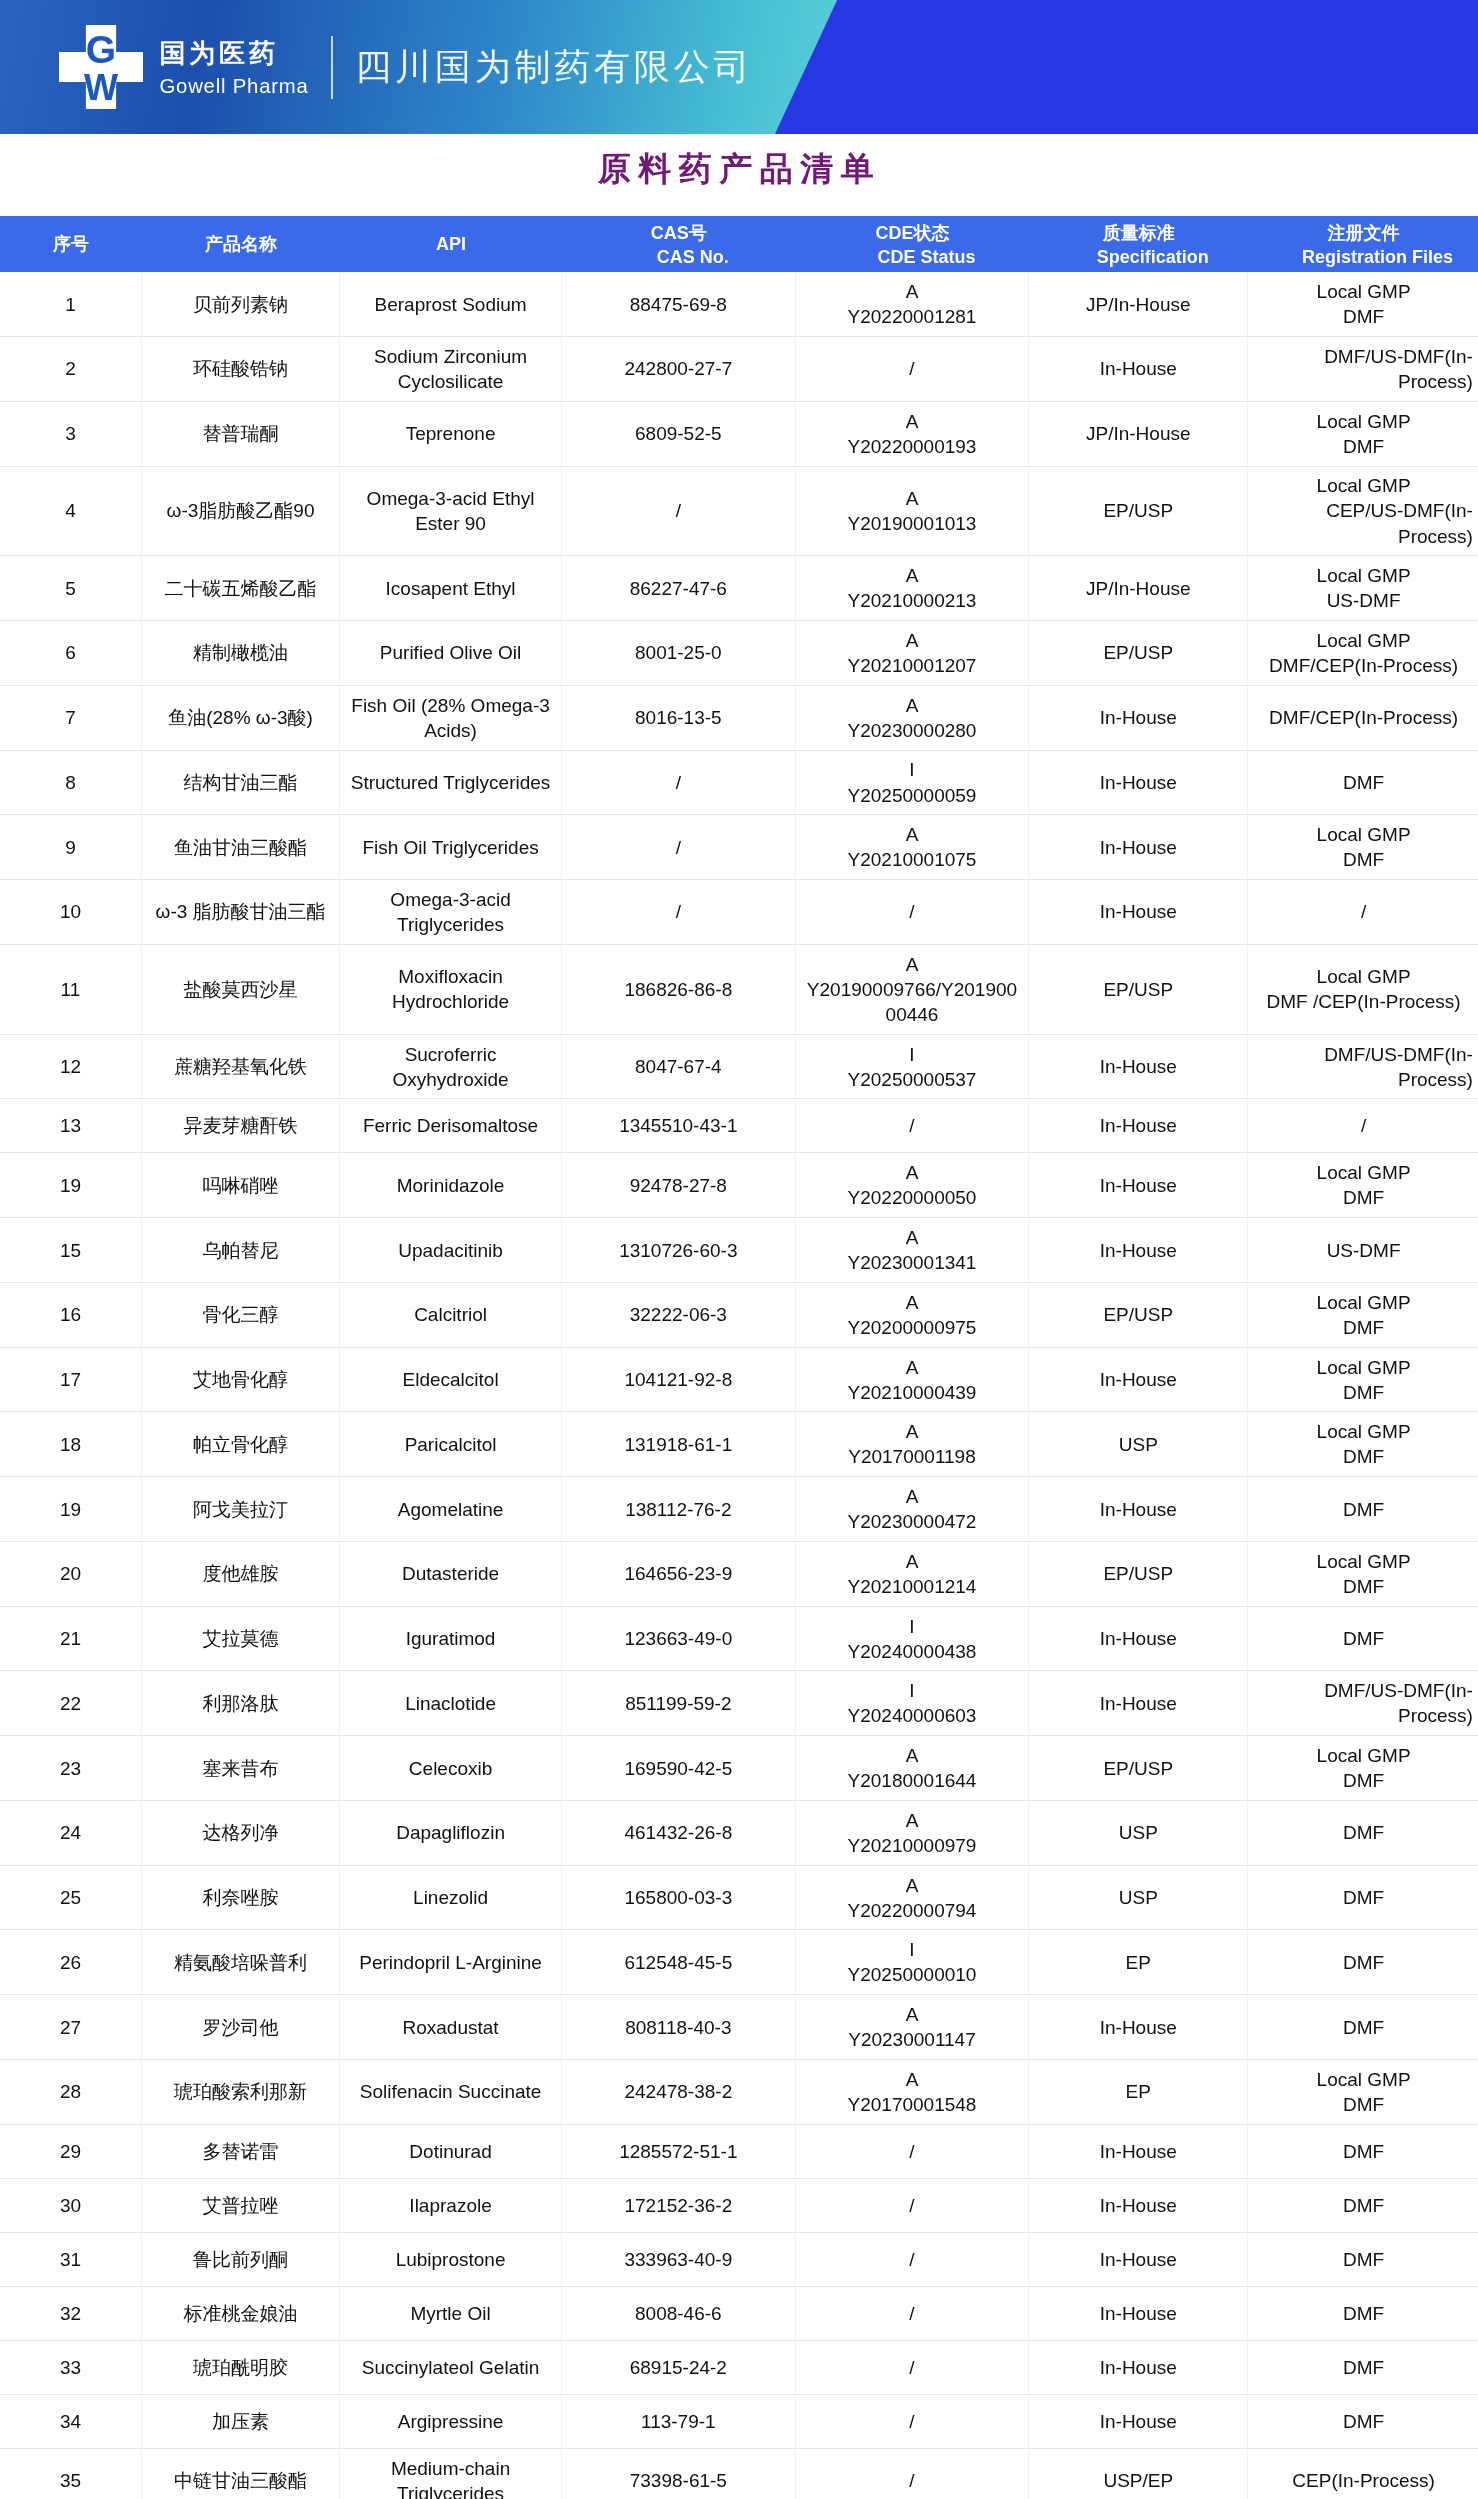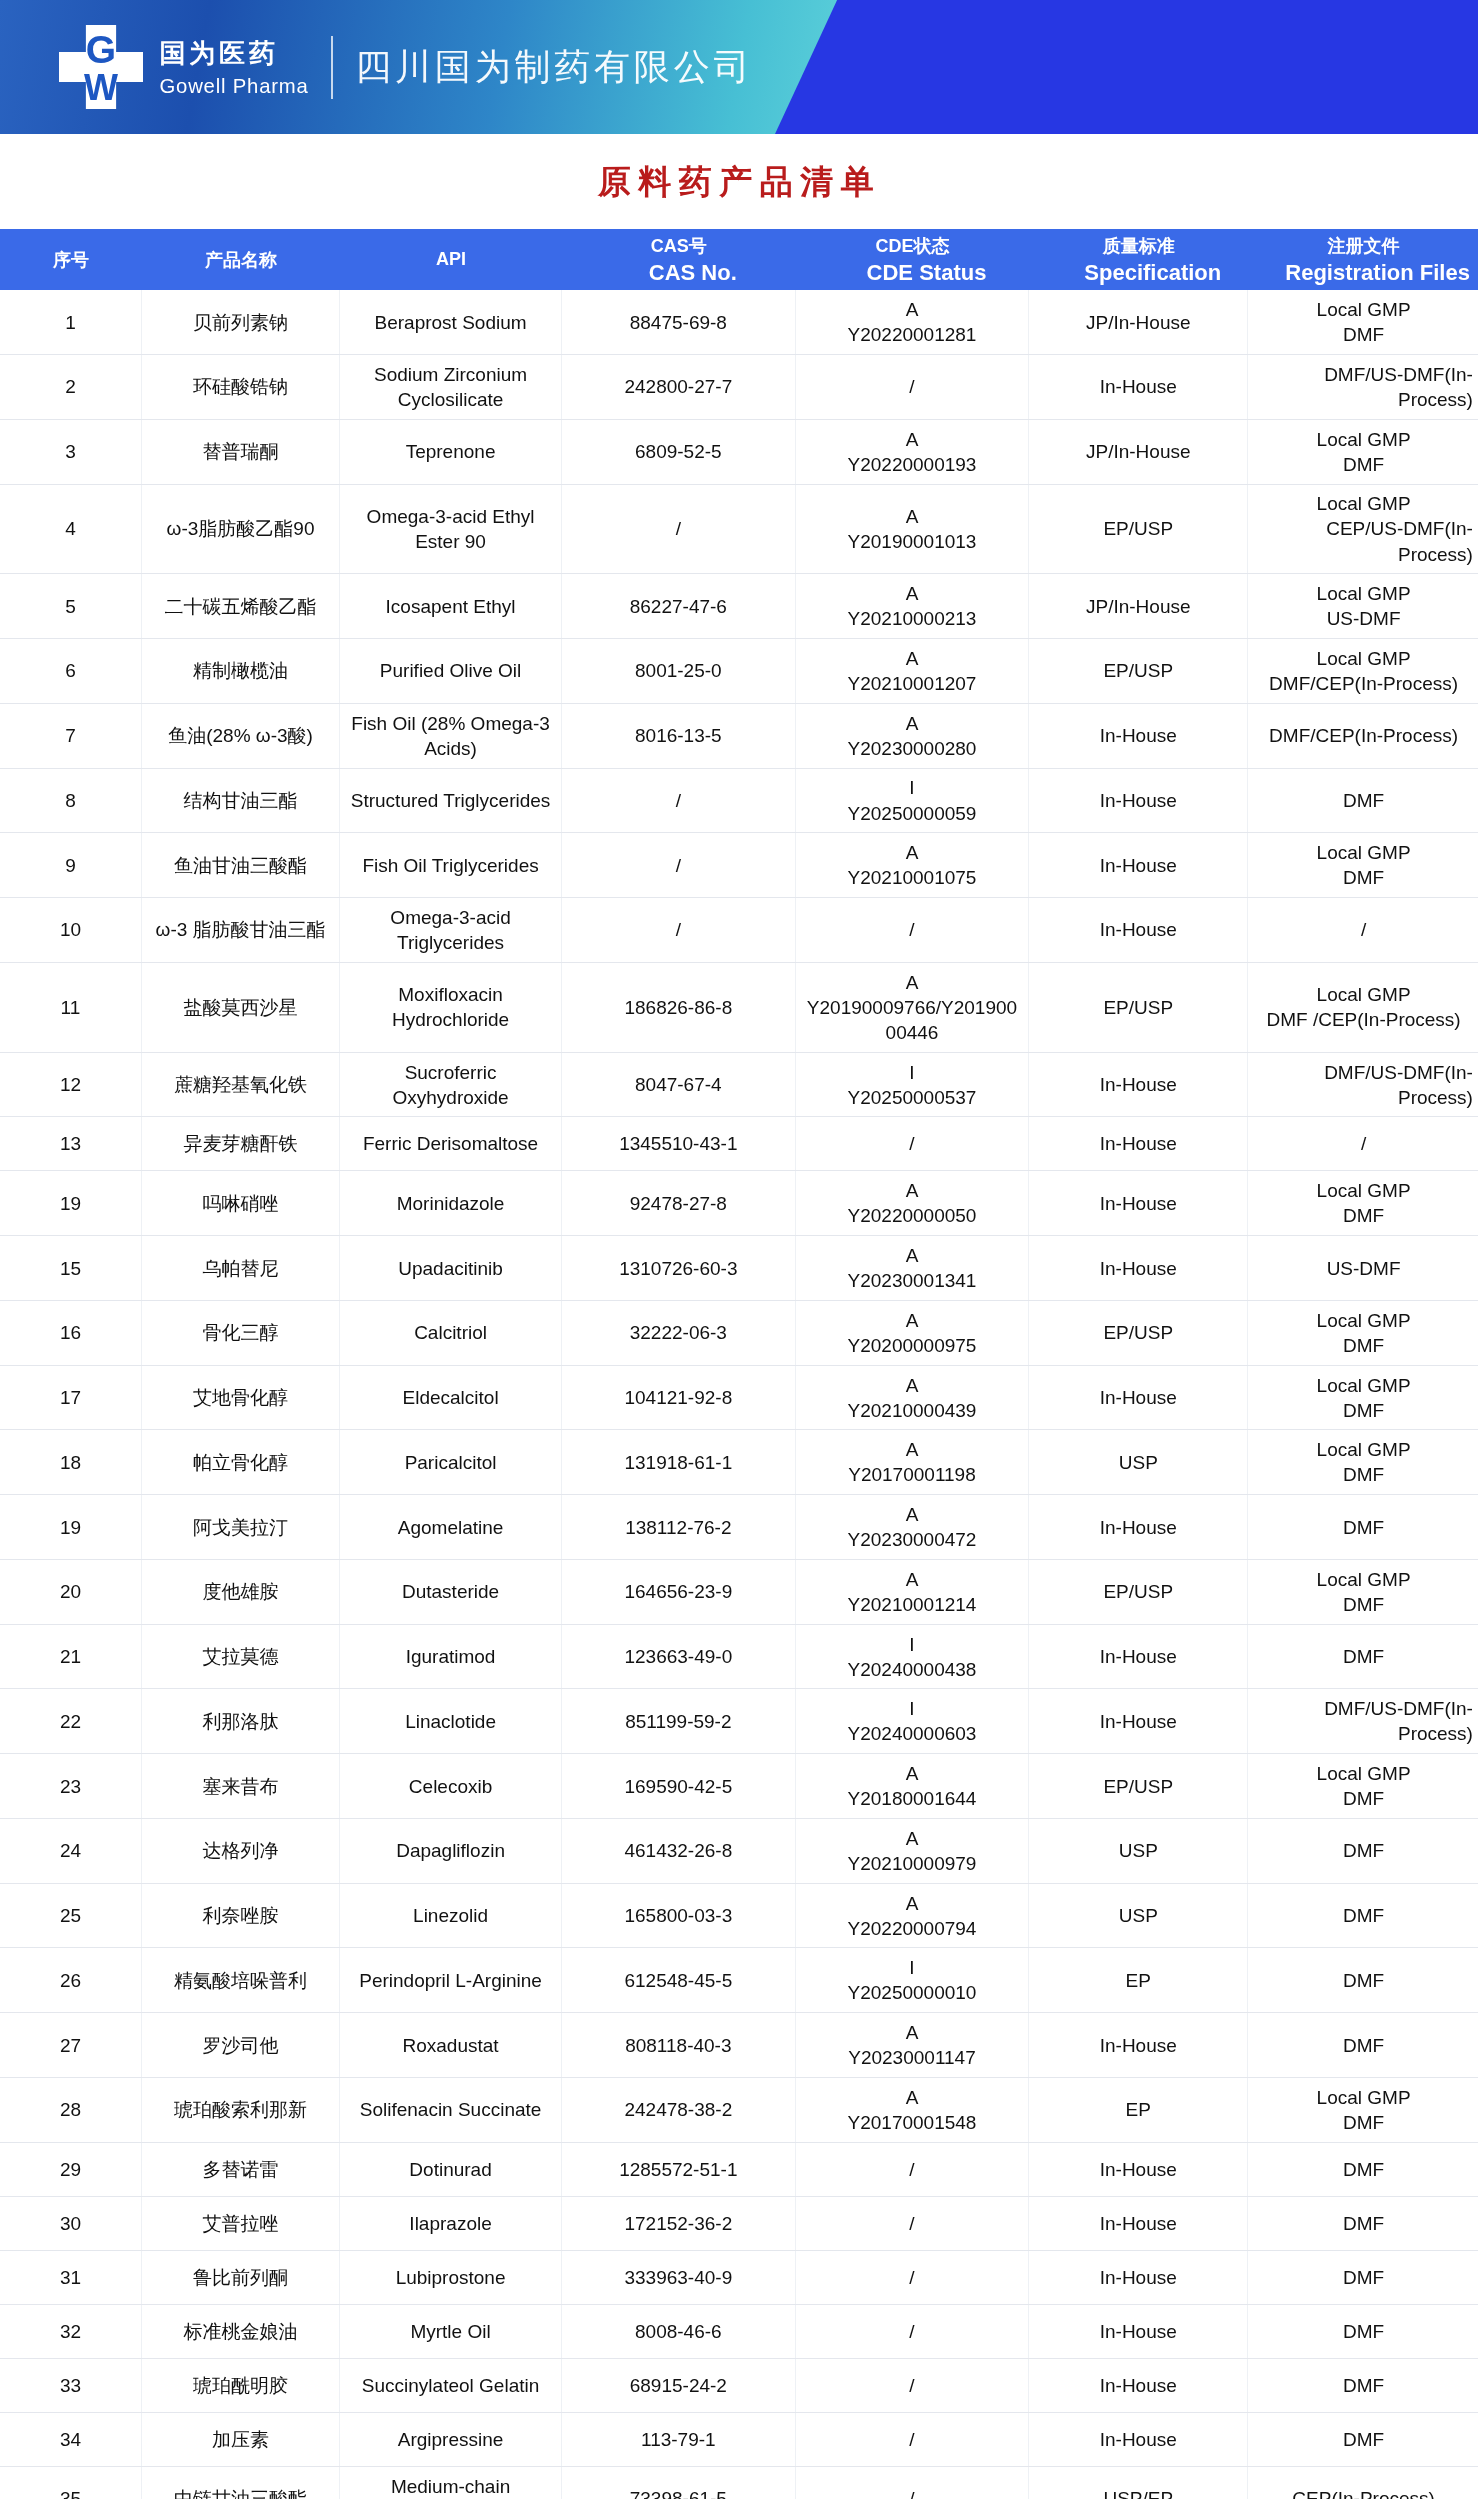--- a/index.html
+++ b/index.html
@@ -37,32 +37,32 @@
   .v-divider{width:1.5px; height:63px; background:rgba(255,255,255,.75);}
   .company-cn{
     color:rgba(255,255,255,.95); font-size:36px; font-weight:400; letter-spacing:3.8px; white-space:nowrap;
   }
   .banner-right{
     position:absolute; z-index:2; left:57.2%; top:50%; transform:translateY(-50%);
     color:#fff; font-size:19.6px; line-height:1.6; font-weight:400;
   }
   
   .title{
-    text-align:center; color:#b91c1c; font-size:33px; font-weight:700;
-    letter-spacing:7.5px; margin:26px 0 24px 0;
+    text-align:center; color:#701a75; font-size:33px; font-weight:700;
+    letter-spacing:7.5px; margin:13px 0 24px 0;
   }
   
   .table{width:100%;}
   .thead{
     display:grid; grid-template-columns:9.6% 13.4% 15% 15.8% 15.8% 14.8% 15.6%;
     background:#3a6ae8; color:#fff; min-height:50px; align-items:center;
   }
   .th{display:flex; flex-direction:column; justify-content:center; align-items:center; gap:2.3px; padding:4.5px 3px; text-align:center;}
   .th .cn{font-size:18px; font-weight:700;}
-  .th .en{font-size:22px; font-weight:700;margin-left:28px;}
+  .th .en{font-size:18px; font-weight:700;margin-left:28px;}
   .tbody{width:100%;}
   .row{
     display:grid; grid-template-columns:9.6% 13.4% 15% 15.8% 15.8% 14.8% 15.6%;
     min-height:53px; border-bottom:0.8px solid #e4e7ed; align-items:center;
   }
   .cell{
     display:flex; flex-direction:column; justify-content:center; align-items:center;
     text-align:center; font-size:19px; line-height:1.32; padding:6.8px 6px;
     border-right:0.8px solid #eef1f5; align-self:stretch; word-break:break-word;
   }

